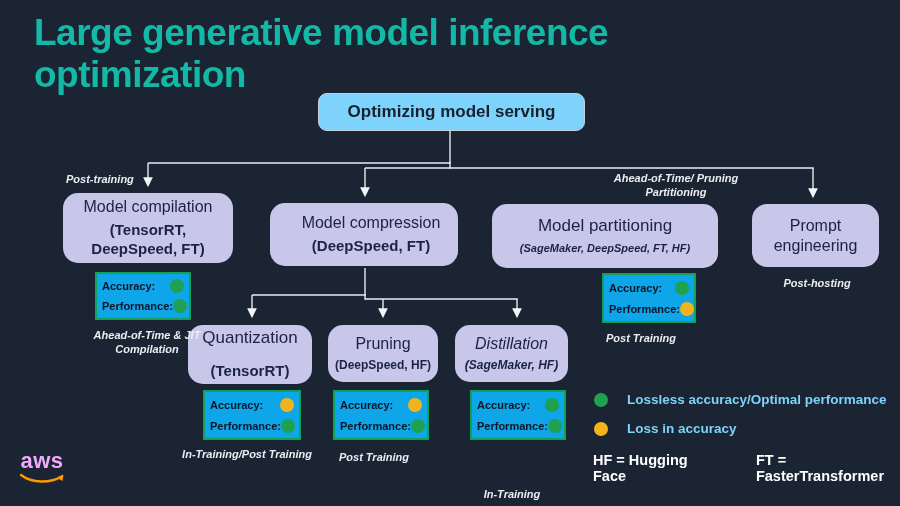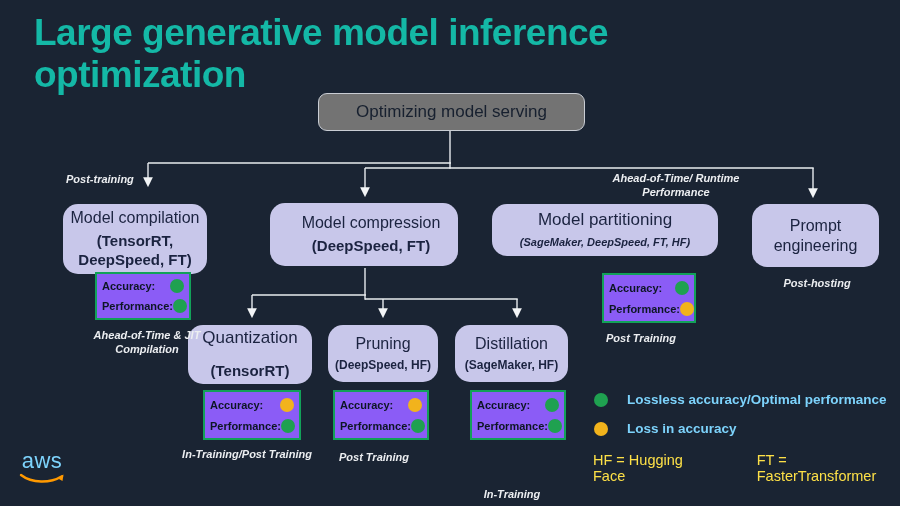--- a/index.html
+++ b/index.html
@@ -12,48 +12,48 @@
     position:absolute;left:34px;top:12px;margin:0;width:720px;
     font-size:37px;line-height:1.13;font-weight:700;color:#14b8a6;
     letter-spacing:-0.5px;
   }
   .connectors{position:absolute;left:0;top:0;width:900px;height:506px;pointer-events:none;}
   .node{
     position:absolute;display:flex;flex-direction:column;align-items:center;justify-content:center;
     text-align:center;color:#1b2340;box-sizing:border-box;padding:4px 6px;
   }
   .node.root{
-    background:#737373;border-radius:9px;border:1px solid #c9cdd4;
-    font-size:17px;font-weight:400;color:#17202f;text-align:center;
+    background:#7dd3fc;border-radius:9px;border:1px solid #c9cdd4;
+    font-size:17px;font-weight:700;color:#17202f;text-align:center;
   }
   .node.lvl{background:#c8c7ea;border-radius:15px;}
   .node-title{font-size:16px;font-weight:400;line-height:1.2;}
   .node-sub{font-weight:700;line-height:1.25;margin-top:5px;}
   .sub-lg{font-size:15px;}
   .sub-sm{font-size:12px;}
   .sub-italic{font-style:italic;font-size:11px;}
   .metrics{
-    position:absolute;background:#8b5cf6;border:2px solid #12a159;box-sizing:border-box;
+    position:absolute;background:#0ea5e9;border:2px solid #12a159;box-sizing:border-box;
     display:flex;flex-direction:column;justify-content:space-around;padding:2px 5px;
   }
   .mrow{display:flex;align-items:center;justify-content:space-between;}
   .mlabel{font-size:11px;font-weight:700;color:#0d1624;}
   .dot{width:14px;height:14px;border-radius:50%;flex:0 0 auto;display:inline-block;}
   .annot{
     position:absolute;font-style:italic;font-weight:700;font-size:11px;color:#eceef1;
     line-height:1.3;
   }
   .annot.centered{text-align:center;}
   .legend{position:absolute;left:594px;top:392px;}
   .legend-row{display:flex;align-items:center;gap:19px;margin-bottom:14px;}
   .legend-label{font-size:13.5px;font-weight:700;color:#7dd3fc;}
   .abbrev-row{display:flex;gap:46px;margin-top:16px;margin-left:-1px;}
-  .abbrev{font-size:14.5px;font-weight:400;color:#fde047;}
+  .abbrev{font-size:14.5px;font-weight:700;color:#ffffff;}
   .aws-logo{position:absolute;left:18px;top:450px;width:48px;text-align:center;}
-  .aws-text{font-size:22px;font-weight:400;color:#7dd3fc;letter-spacing:0.5px;line-height:1;}
+  .aws-text{font-size:22px;font-weight:700;color:#f0abfc;letter-spacing:0.5px;line-height:1;}
 </style>
 </head>
 <body>
 
 <div class="stage">
 
   <h1 class="title"><span>Large generative model inference</span><br><span>optimization</span></h1>
 
   <svg class="connectors" viewBox="0 0 900 506">
     <defs>
@@ -74,50 +74,50 @@
       <path d="M365 299 H517.7"></path>
       <path d="M383 299 V316" marker-end="url(#arrow)"></path>
       <path d="M517 299 V316" marker-end="url(#arrow)"></path>
     </g>
   </svg>
 
   <div class="node root" style="left:318px;top:93px;width:267px;height:38px;">
     <span>Optimizing model serving</span>
   </div>
 
-  <div class="node lvl" style="left:63px;top:193px;width:144px;height:70px;margin-top:11px;">
+  <div class="node lvl" style="left:63px;top:193px;width:170px;height:70px;">
     <div class="node-title">Model compilation</div>
     <div class="node-sub sub-lg">(TensorRT, DeepSpeed, FT)</div>
   </div>
 
   <div class="node lvl" style="left:270px;top:203px;width:188px;height:63px;padding-left:20px;">
     <div class="node-title">Model compression</div>
     <div class="node-sub sub-lg">(DeepSpeed, FT)</div>
   </div>
 
-  <div class="node lvl" style="left:492px;top:204px;width:226px;height:52px;">
+  <div class="node lvl" style="left:492px;top:204px;width:226px;height:64px;">
     <div class="node-title" style="font-size:17px;">Model partitioning</div>
     <div class="node-sub sub-italic">(SageMaker, DeepSpeed, FT, HF)</div>
   </div>
 
   <div class="node lvl" style="left:752px;top:204px;width:127px;height:63px;">
     <div class="node-title">Prompt engineering</div>
   </div>
 
   <div class="node lvl" style="left:188px;top:325px;width:124px;height:59px;gap:9px;">
     <div class="node-title" style="font-size:17px;">Quantization</div>
     <div class="node-sub sub-lg">(TensorRT)</div>
   </div>
 
   <div class="node lvl" style="left:328px;top:325px;width:110px;height:57px;">
     <div class="node-title">Pruning</div>
     <div class="node-sub sub-sm">(DeepSpeed, HF)</div>
   </div>
 
-  <div class="node lvl" style="left:455px;top:325px;width:113px;height:57px;">
+  <div class="node lvl" style="left:455px;top:325px;width:113px;height:57px;font-style:italic;">
     <div class="node-title">Distillation</div>
     <div class="node-sub sub-sm">(SageMaker, HF)</div>
   </div>
 
   <div class="metrics" style="left:95px;top:272px;width:96px;height:48px;">
     <div class="mrow">
       <span class="mlabel">Accuracy:</span>
       <span class="dot" style="background: rgb(31, 161, 80);"></span>
     </div>
     <div class="mrow">
@@ -167,21 +167,21 @@
     <div class="mrow">
       <span class="mlabel">Performance:</span>
       <span class="dot" style="background: rgb(242, 179, 28);"></span>
     </div>
   </div>
 
   <div class="annot" style="left:66px;top:172px;">Post-training</div>
 
   <div class="annot centered" style="left:77px;top:328px;width:140px;">Ahead-of-Time &amp; JIT Compilation</div>
 
-  <div class="annot centered" style="left:596px;top:171px;width:160px;">Ahead-of-Time/ Runtime Performance</div>
+  <div class="annot centered" style="left:596px;top:171px;width:160px;">Ahead-of-Time/ Pruning Partitioning</div>
 
   <div class="annot centered" style="left:767px;top:276px;width:100px;">Post-hosting</div>
 
   <div class="annot centered" style="left:167px;top:447px;width:160px;">In-Training/Post Training</div>
 
   <div class="annot centered" style="left:324px;top:450px;width:100px;">Post Training</div>
 
   <div class="annot centered" style="left:462px;top:447px;width:100px;margin-top:40px;">In-Training</div>
 
   <div class="annot centered" style="left:591px;top:331px;width:100px;">Post Training</div>

